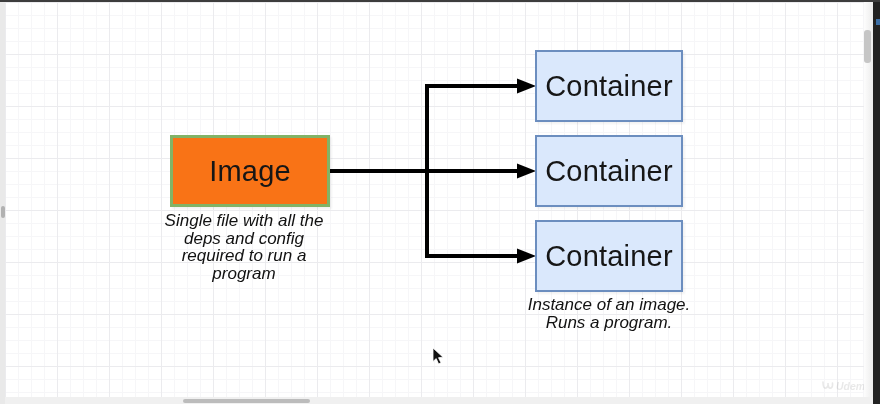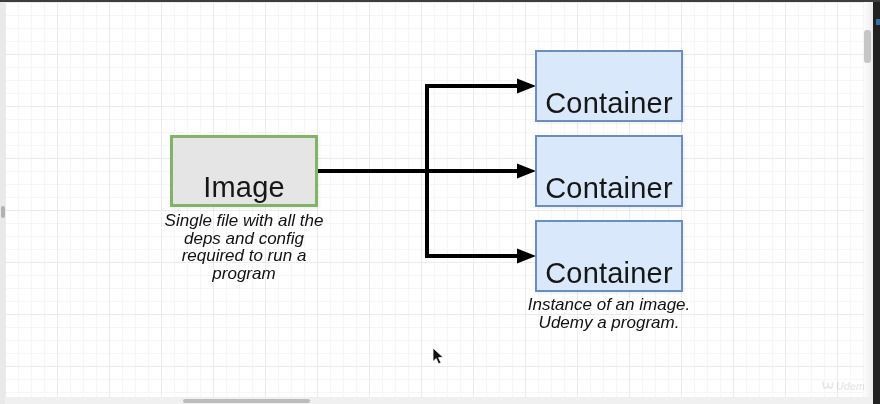--- a/index.html
+++ b/index.html
@@ -28,28 +28,28 @@
       linear-gradient(#ebebee 1px, transparent 1px),
       linear-gradient(90deg, #ebebee 1px, transparent 1px),
       linear-gradient(#f6f6f8 1px, transparent 1px),
       linear-gradient(90deg, #f6f6f8 1px, transparent 1px);
     background-size:52px 52px,52px 52px,13px 13px,13px 13px;
   }
 
   
   .node{
     position:absolute;box-sizing:border-box;
-    display:flex;align-items:flex-end;justify-content:center;
+    display:flex;align-items:center;justify-content:center;
     font-size:29px;color:#161616;letter-spacing:0.2px;
     box-shadow:2px 2px 2px rgba(0,0,0,0.05);
     z-index:10;
   }
   .image-node{
-    left:170px;top:135px;width:148px;height:72px;
-    background:#e5e5e5;border:3px solid #82b366;
+    left:170px;top:135px;width:160px;height:72px;
+    background:#f97316;border:3px solid #82b366;
   }
   .container-node{
     left:535px;width:148px;height:72px;
     background:#dae8fc;border:2.5px solid #6c8ebf;
   }
   .container-node.c0{top:50px;}
   .container-node.c1{top:135px;}
   .container-node.c2{top:220px;}
 
   .caption{
@@ -109,21 +109,21 @@
 </div>
 <div class="node container-node c2">
   <span>Container</span>
 </div>
 
 <div class="caption image-caption">Single file with all the
 deps and config
 required to run a
 program</div>
 <div class="caption container-caption">Instance of an image.
-Udemy a program.</div>
+Runs a program.</div>
 
 <svg class="cursor" width="14" height="19" viewBox="0 0 14 19">
   <path d="M1 1 L1 14.5 L4.2 11.6 L6.6 16.9 L9 15.8 L6.5 10.7 L11 10.2 Z" fill="#111111" stroke="#ffffff" stroke-width="0.8"></path>
 </svg>
 
 <div class="watermark">
   <svg width="13" height="12" viewBox="0 0 13 12">
     <path d="M2 2 Q2 9 5 8 Q7.5 7 7 3 Q7 9 10 8 Q12 7 11.5 3" fill="none" stroke="#555" stroke-width="1.6" stroke-linecap="round"></path>
   </svg>
   <span>Udemy</span>

